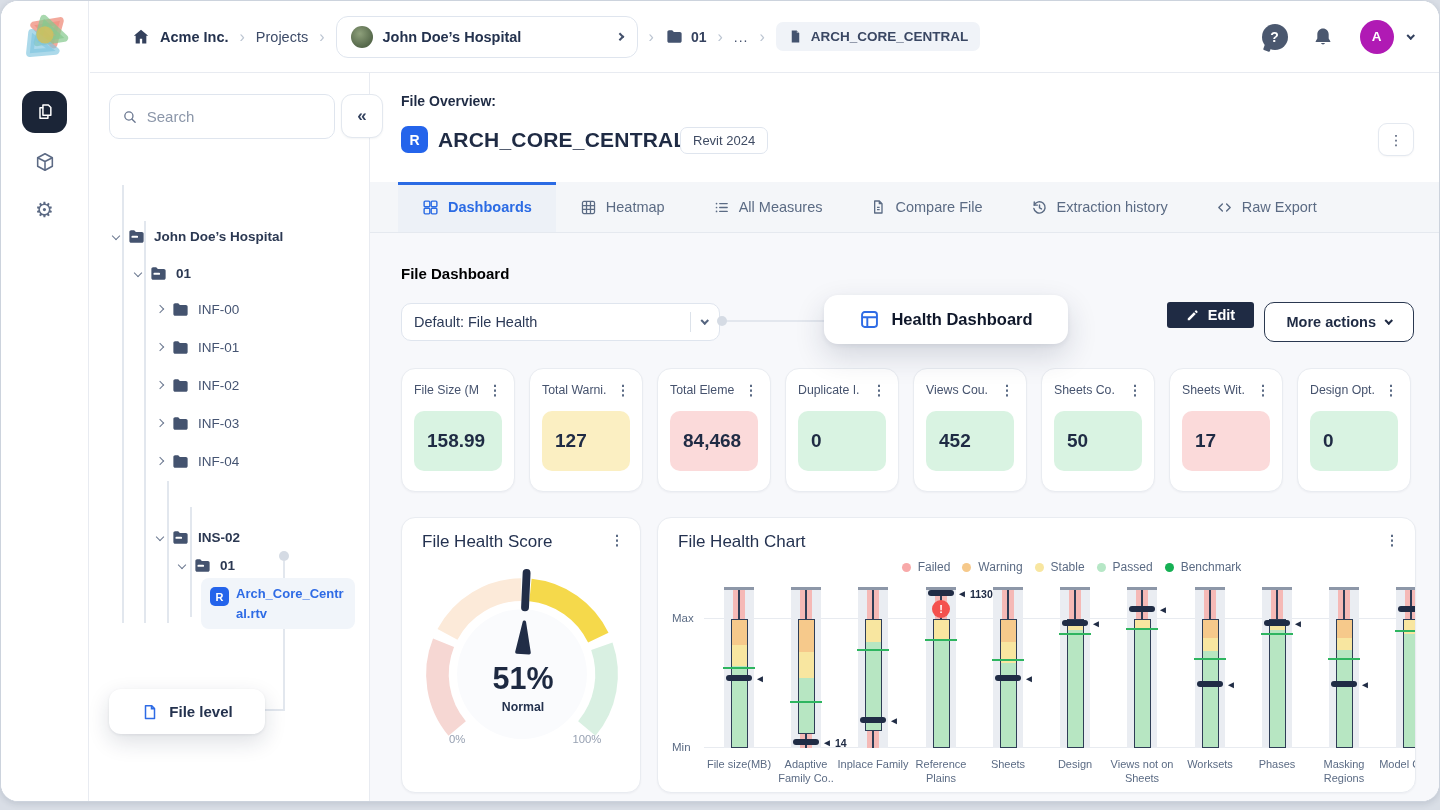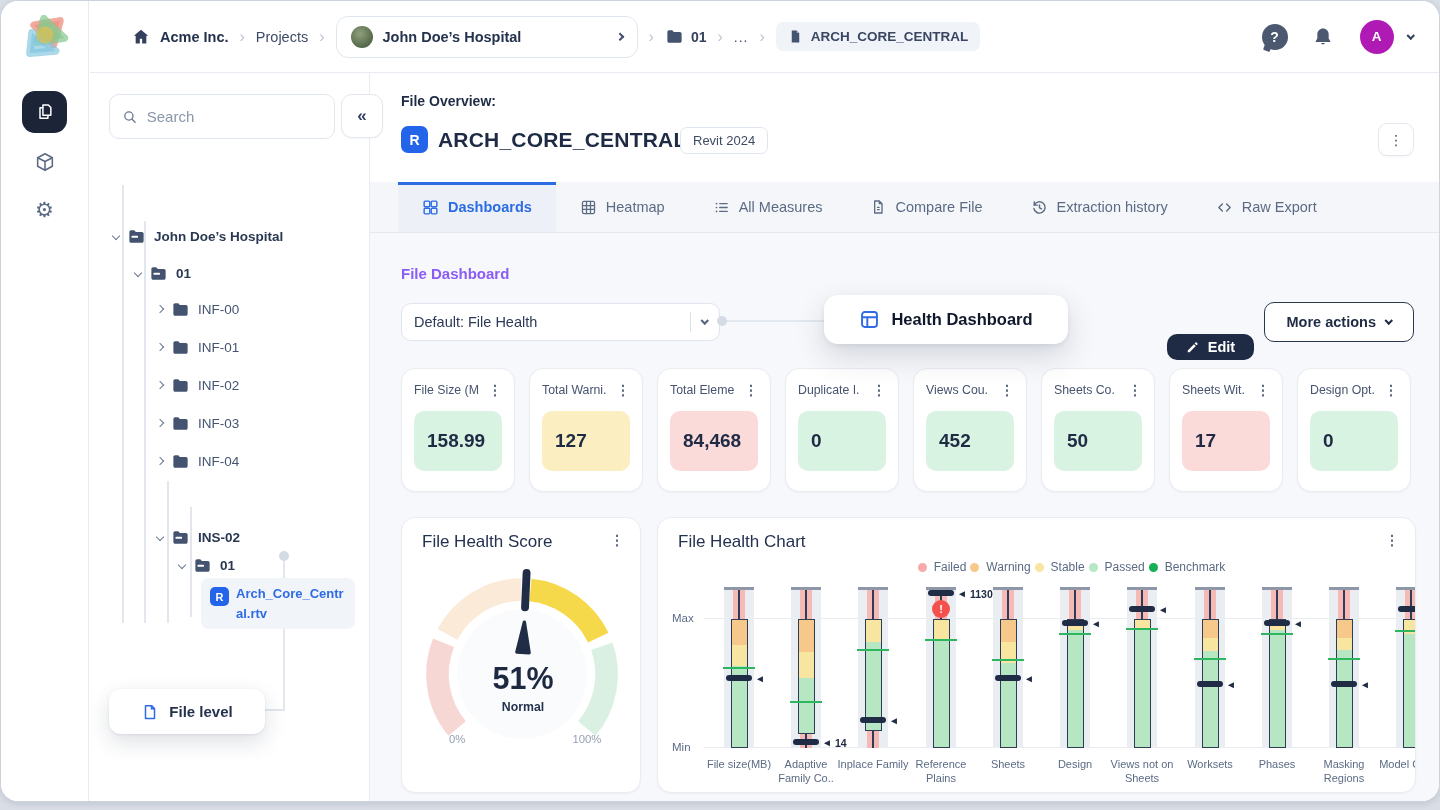--- a/index.html
+++ b/index.html
@@ -65,48 +65,48 @@
   .hdr-kebab { position:absolute; left:1377px; top:122px; width:36px; height:33px; border:1px solid #e4e9f0; border-radius:9px; background:#fff; display:flex; align-items:center; justify-content:center; font-size:14px; color:#44516c; box-shadow:0 1px 2px rgba(20,30,60,.04); }
   .kebab-glyph { font-size:14px; color:#5a6a84; font-weight:700; }
 
   
   .tabbar { position:absolute; left:369px; right:0; top:181px; height:51px; background:#f4f6f9; border-bottom:1px solid #e5e9ef; display:flex; align-items:stretch; padding-left:28px;text-align:center; }
   .tab { display:flex; align-items:center; gap:9px; padding:0 24px; font-size:14.5px; font-weight:500; color:#5b6b84; }
   .tab.active { background:#edf1f7; box-shadow:inset 0 3px 0 #2b6be4; color:#2b6be4; font-weight:600; }
   .tab svg { flex:0 0 auto; }
 
   
-  .dash-heading { position:absolute; left:400px; top:264px; font-size:15px; font-weight:700; color:#8b5cf6; }
+  .dash-heading { position:absolute; left:400px; top:264px; font-size:15px; font-weight:700; color:#000000; }
   .view-select { position:absolute; left:400px; top:302px; width:319px; height:38px; border:1px solid #dfe5ee; border-radius:10px; background:#fff; display:flex; align-items:center; padding:0 12px; }
   .view-select .vs-label { flex:1; font-size:14.5px; color:#2c3a57; }
   .vs-div { width:1px; height:20px; background:#dce2ea; margin-right:11px; }
   .conn-line { position:absolute; height:2px; background:#e3e7ee; }
   .callout { position:absolute; left:823px; top:294px; width:244px; height:49px; background:#fff; border-radius:14px; box-shadow:0 12px 30px rgba(23,36,66,.16), 0 2px 5px rgba(23,36,66,.07); display:flex; align-items:center; justify-content:center; gap:11px; z-index:2; }
   .callout span { font-size:16.5px; font-weight:700; color:#0f172a; }
-  .edit-btn { position:absolute; left:1166px; top:301px; width:87px; height:26px; background:#1f2b44; border-radius:10px; display:flex; align-items:center; justify-content:center; gap:8px; color:#fff; font-size:14.5px; font-weight:700;margin-top:32px; }
+  .edit-btn { position:absolute; left:1166px; top:301px; width:87px; height:26px; background:#1f2b44; border-radius:3px; display:flex; align-items:center; justify-content:center; gap:8px; color:#fff; font-size:14.5px; font-weight:700; }
   .more-btn { position:absolute; left:1263px; top:301px; width:150px; height:40px; background:#fff; border:1.5px solid #2a3850; border-radius:10px; display:flex; align-items:center; justify-content:center; gap:10px; color:#1f2b44; font-size:14.5px; font-weight:700; }
 
   
   .kpi-card { position:absolute; top:367px; width:114px; height:124px; background:#fff; border:1px solid #e9ecf1; border-radius:14px; padding:12px 12px 12px 12px; box-shadow:0 1px 2px rgba(20,30,60,.04); }
   .kpi-head { display:flex; align-items:center; height:18px; }
   .kpi-label { flex:1; font-size:12.3px; color:#46536e; font-weight:500; white-space:nowrap; overflow:hidden; }
   .kpi-value { margin-top:12px; height:60px; border-radius:10px; display:flex; align-items:center; padding-left:13px; font-size:19px; font-weight:700; color:#1f2b44; }
 
   
   .card { position:absolute; top:516px; background:#fff; border:1px solid #e9ecf1; border-radius:14px; box-shadow:0 1px 2px rgba(20,30,60,.04); }
   .card-title { position:absolute; left:20px; top:14px; font-size:17px; font-weight:400; color:#243250; }
   .card-kebab { position:absolute; right:16px; top:14px; font-size:14px; color:#5a6a84; font-weight:700; }
   #score-card { left:400px; width:240px; height:276px; }
   #chart-card { left:656px; width:759px; height:276px; overflow:hidden; }
 
   
   #gauge-host { position:absolute; left:2px; top:48px; width:236px; }
   
   #plot-host { position:absolute; inset:0; }
-  .legend-row { position:absolute; left:70px; right:0; top:42px; display:flex; justify-content:center; gap:4px; }
+  .legend-row { position:absolute; left:70px; right:0; top:42px; display:flex; justify-content:center; gap:12px; }
   .legend-item { display:flex; align-items:center; gap:7px; font-size:12px; color:#5b6b84; }
   .legend-dot { width:9px; height:9px; border-radius:50%; }
   .axis-label { position:absolute; left:14px; width:30px; font-size:11.5px; color:#5b6b84; }
   .gridline { position:absolute; left:46px; right:0; height:1px; background:#e8ebf0; }
   .bp-col { position:absolute; top:69px; width:30px; height:161px; background:#eaedf2; }
   .bp-cap { position:absolute; left:0; top:0; width:30px; height:3px; background:#8d97a8; }
   .bp-pink { position:absolute; left:9px; width:12px; }
   .bp-wline { position:absolute; left:14px; width:1.5px; background:#2e3d56; }
   .bp-box { position:absolute; left:6.5px; width:17px; border:1.5px solid #2e3d56; display:flex; flex-direction:column; }
   .bp-bench { position:absolute; left:-1px; width:32px; height:2px; }

